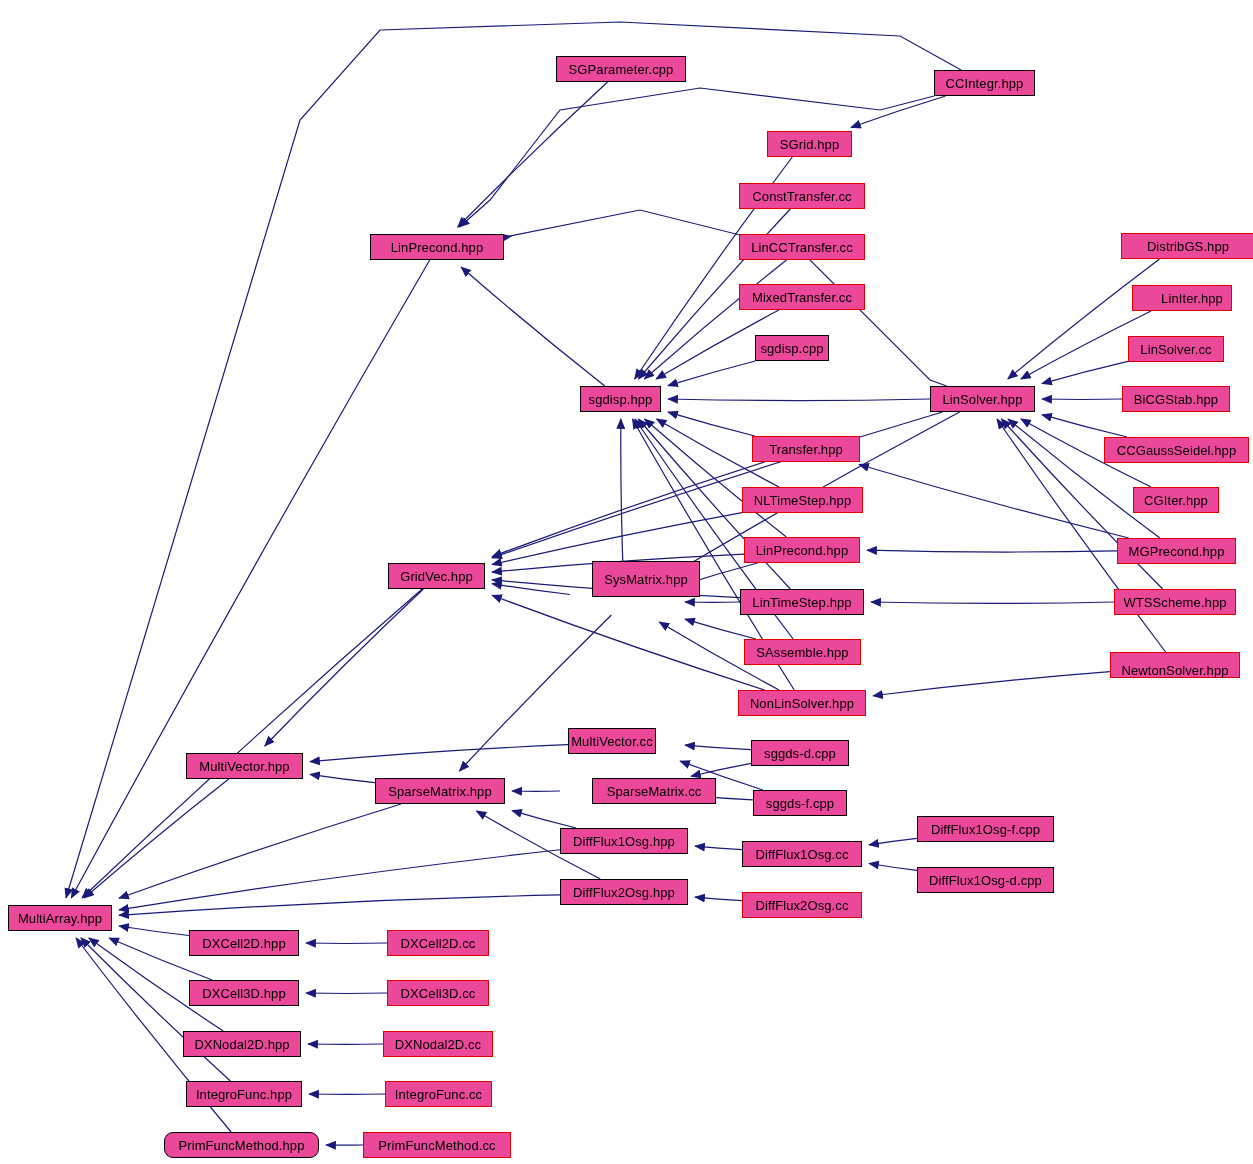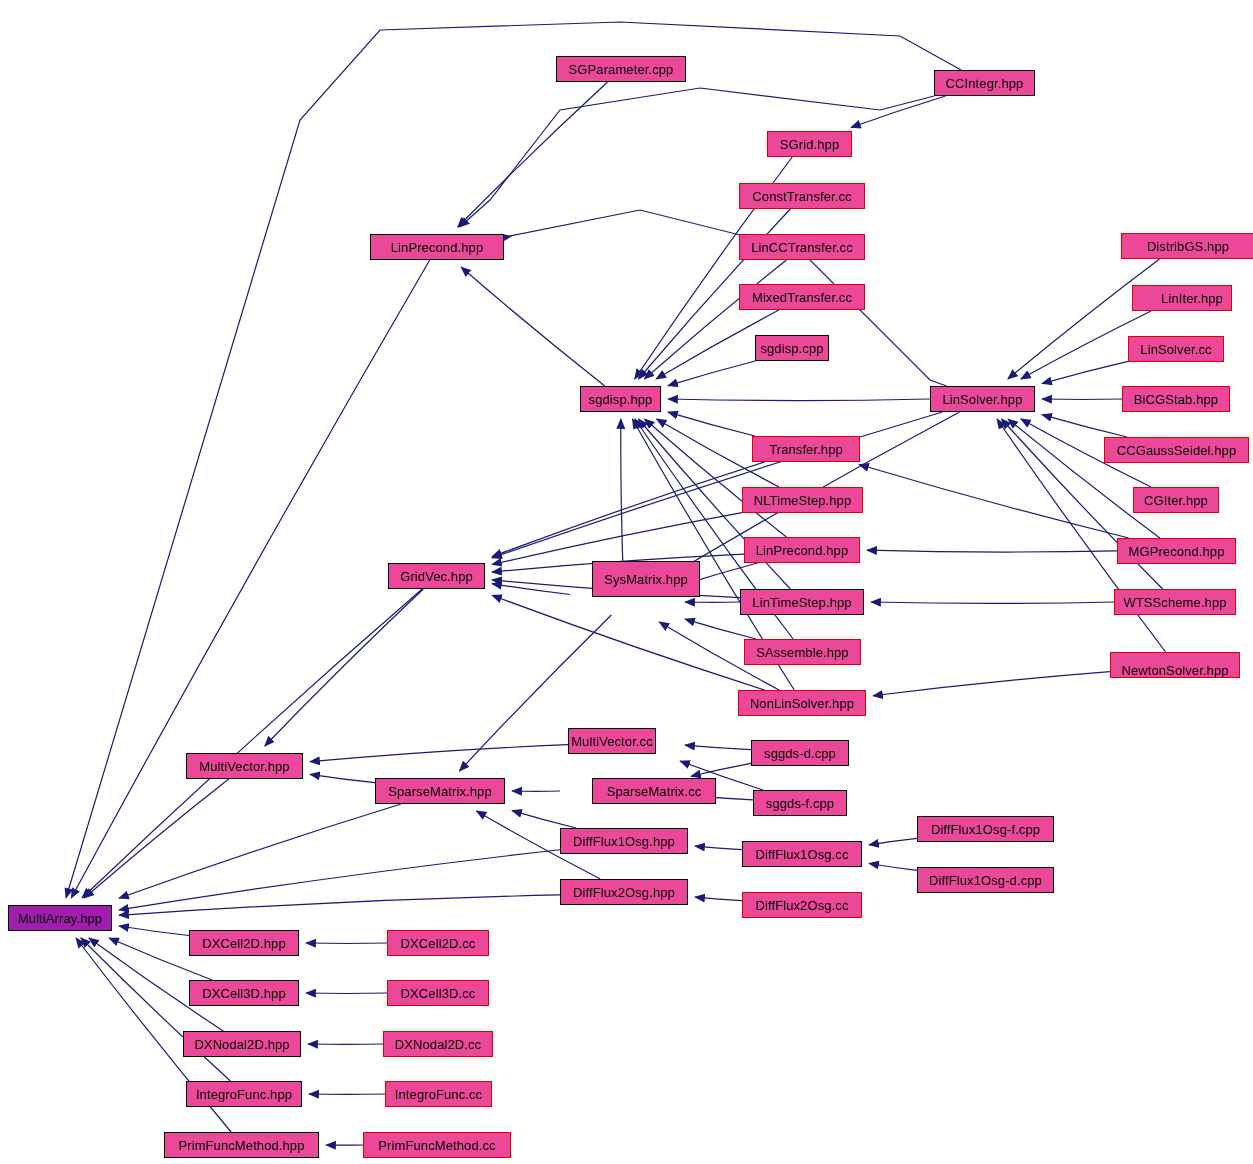--- a/index.html
+++ b/index.html
@@ -37,21 +37,21 @@
     letter-spacing: 0.1px;
     line-height: 1;
   }
   .node.red {
     border-color: #e00000;
   }
   .node.black {
     border-color: #000000;
   }
   .node.root {
-    background: #a21caf;
+    background: #ec4899;
     border-color: #000000;
   }
   .node-label {
     pointer-events: none;
   }
 </style>
 </head>
 <body>
 
 <div id="graph-root">
@@ -277,20 +277,20 @@
       </div>
       <div class="node red" style="left: 383px; top: 1031px; width: 110px; height: 26px;">
         <span class="node-label">DXNodal2D.cc</span>
       </div>
       <div class="node black" style="left: 186px; top: 1081px; width: 116px; height: 26px;">
         <span class="node-label">IntegroFunc.hpp</span>
       </div>
       <div class="node red" style="left: 385px; top: 1081px; width: 107px; height: 26px;">
         <span class="node-label">IntegroFunc.cc</span>
       </div>
-      <div class="node black" style="left: 164px; top: 1132px; width: 155px; height: 26px;">
+      <div class="node black" style="left: 164px; top: 1132px; width: 155px; height: 26px; border-radius: 9px;">
         <span class="node-label">PrimFuncMethod.hpp</span>
       </div>
       <div class="node red" style="left: 363px; top: 1132px; width: 148px; height: 26px;">
         <span class="node-label">PrimFuncMethod.cc</span>
       </div>
     </div>
 </div>
 
 </body></html>

